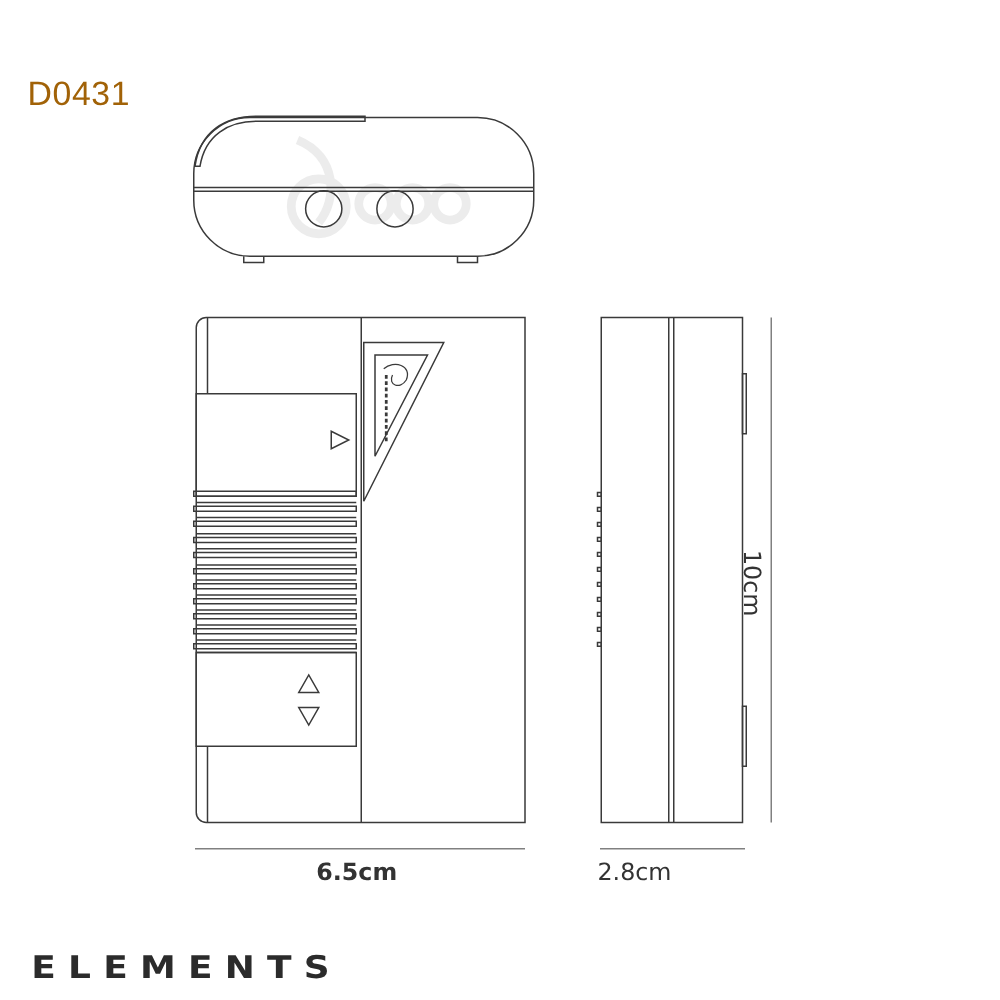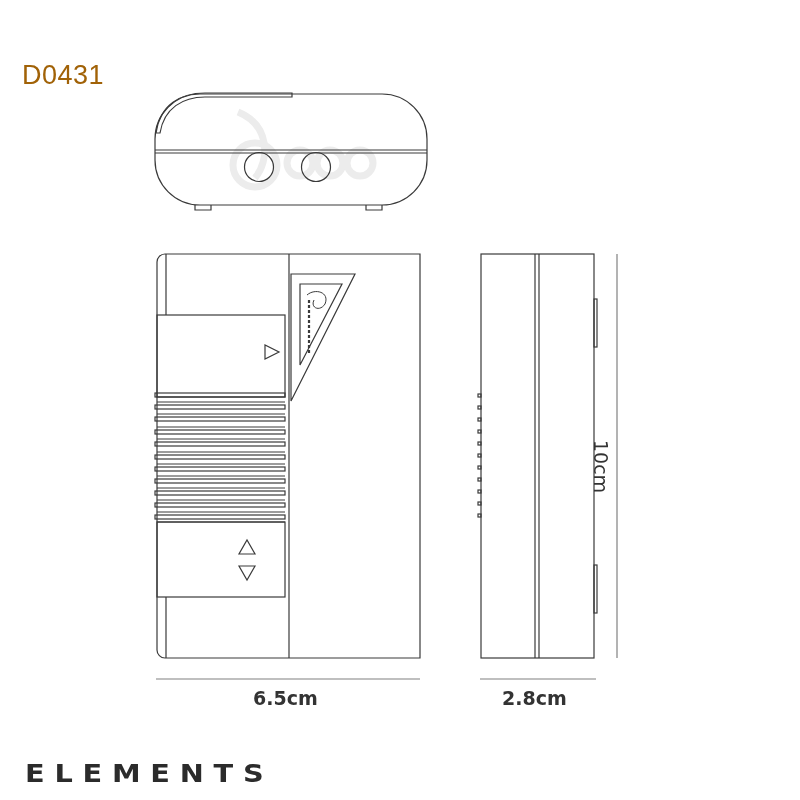--- a/index.html
+++ b/index.html
@@ -1,21 +1,21 @@
 <!DOCTYPE html>
 <html><head>
 <meta charset="utf-8">
 <style>
   html, body { margin: 0; padding: 0; background: #ffffff; }
   body { width: 800px; height: 800px; position: relative; overflow: hidden; font-family: "DejaVu Sans", sans-serif; }
   .code { position: absolute; left: 22px; top: 20px; font-size: 27px; color: #a16207; letter-spacing: 0.5px; font-family: "Liberation Sans", sans-serif; margin-top: 40px; }
   .brand { position: absolute; left: 25px; top: 759px; font-size: 25px; font-weight: bold; color: #2b2b2b; letter-spacing: 8.5px; font-family: "DejaVu Sans", sans-serif; transform: scaleX(1.15); transform-origin: left; }
   .dim { position: absolute; font-size: 19px; color: #333; font-family: "DejaVu Sans", sans-serif; }
   .dim-w { left: 253px; top: 687px; font-weight: bold; }
-  .dim-d { left: 502px; top: 687px; font-weight: bold; }
+  .dim-d { left: 478px; top: 687px; }
   .dim-h { left: 612px; top: 440px; transform: rotate(90deg); transform-origin: left top; }
   svg { position: absolute; left: 0; top: 0; }
 </style>
 </head>
 <body>
 
 <div class="code">D0431</div>
 
 <svg width="800" height="800" viewBox="0 0 800 800">
   <g fill="none" stroke="#3a3a3a" stroke-width="1.2">

